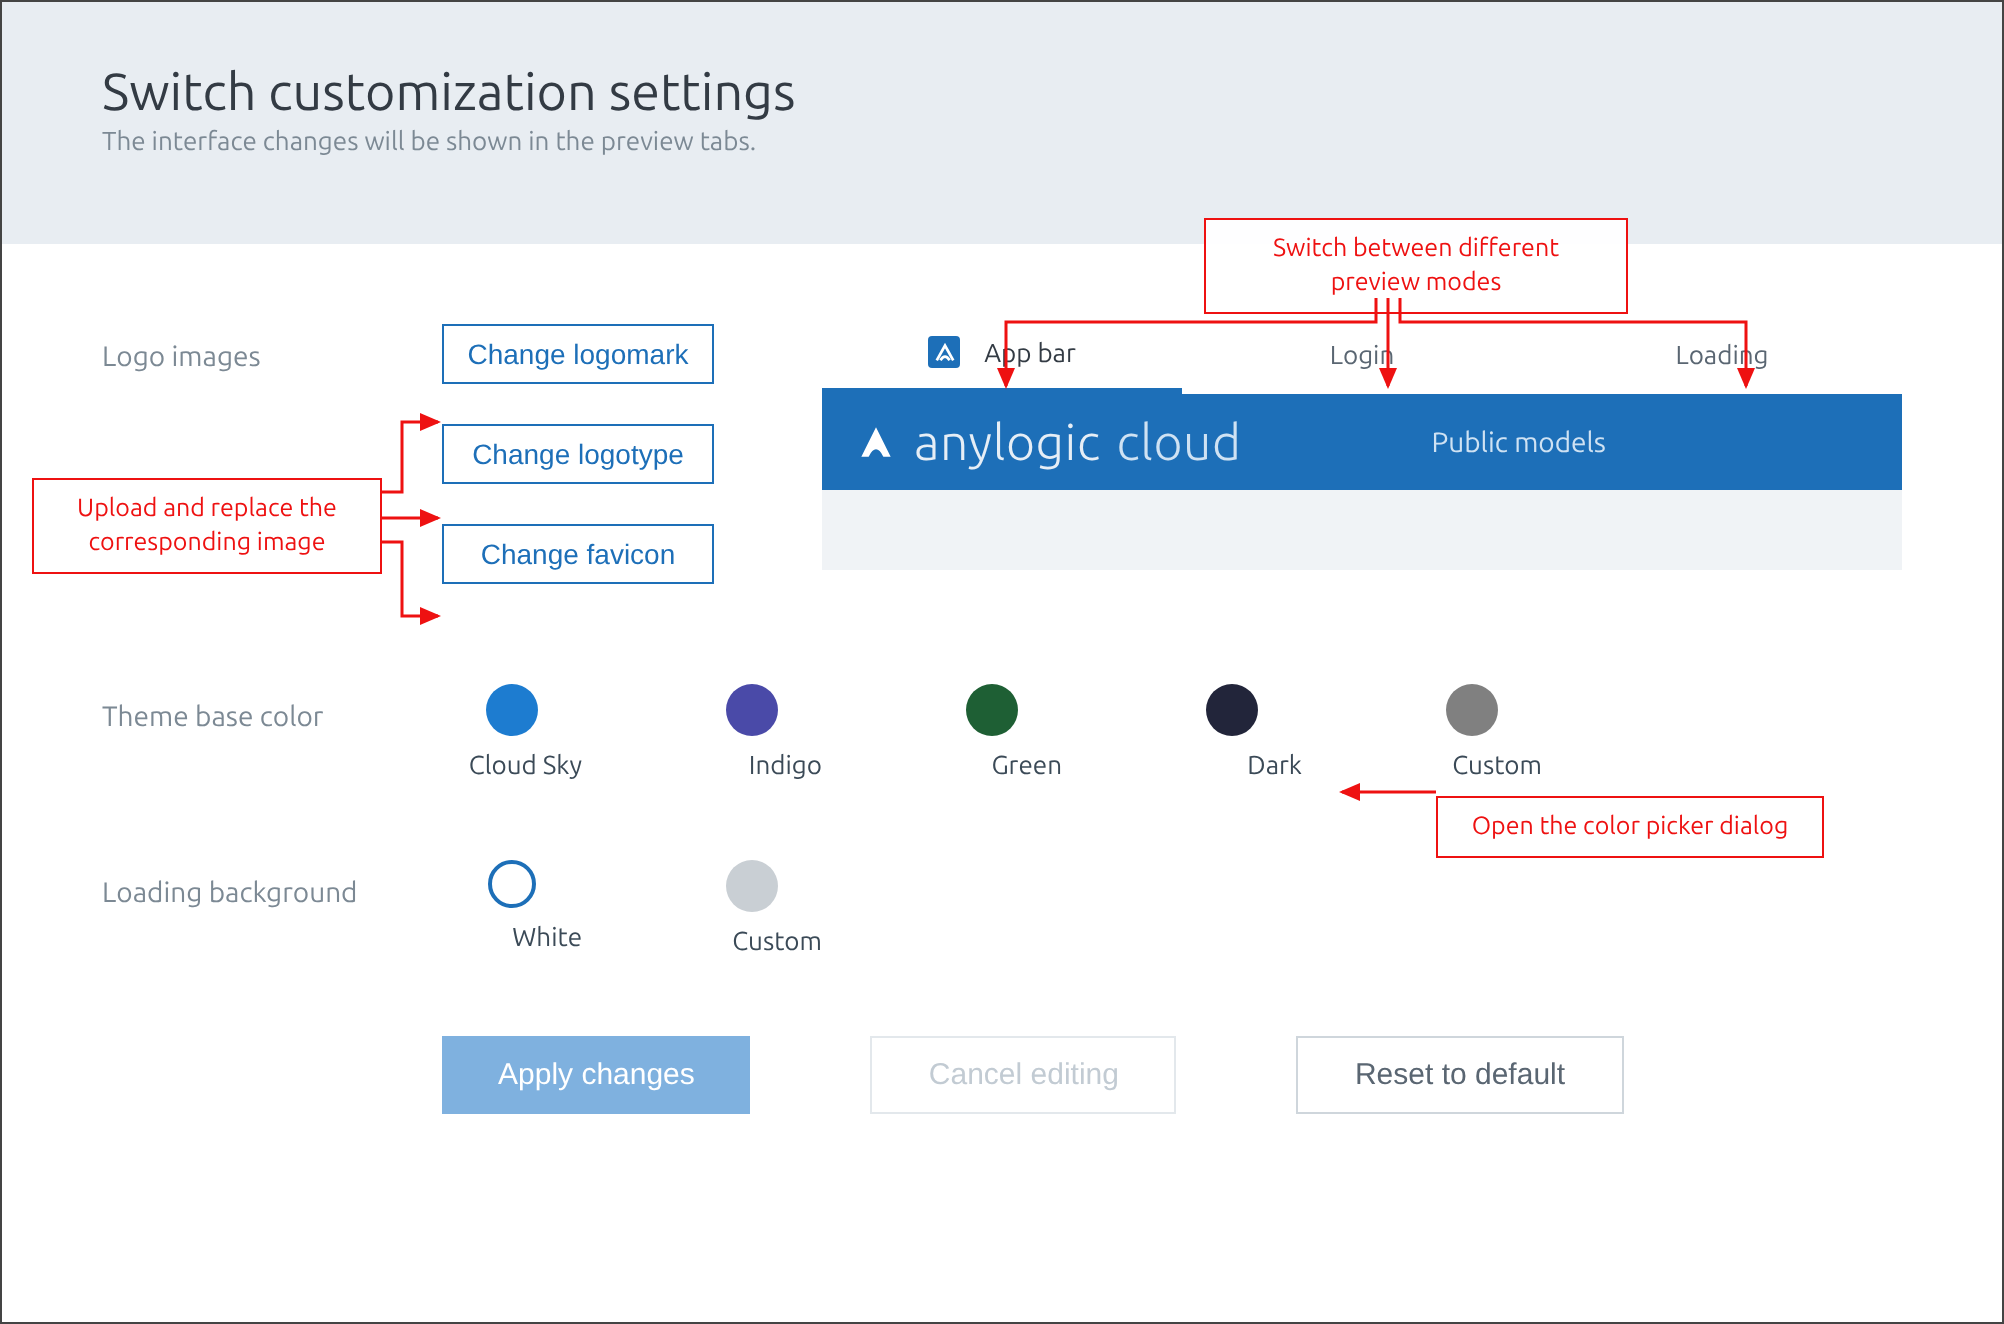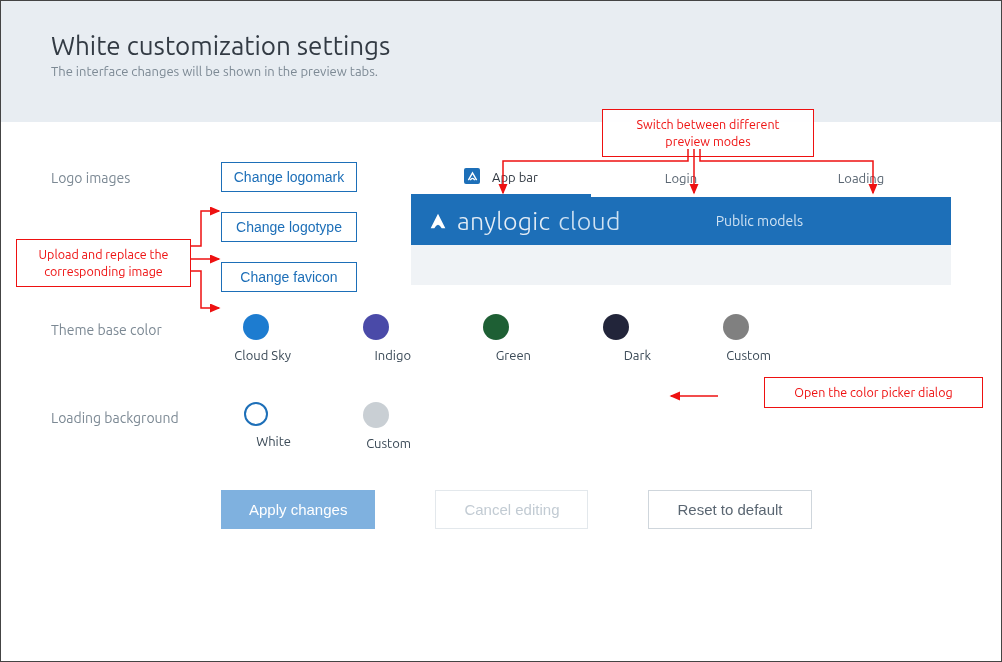--- a/index.html
+++ b/index.html
@@ -27,21 +27,21 @@
     color: #7c8994;
     margin-top: 4px;
   }
   .content {
     padding: 40px 50px 20px 50px;
     position: relative;
   }
   .row {
     display: flex;
     align-items: flex-start;
-    margin-bottom: 22px;
+    margin-bottom: 50px;
   }
   .row-label {
     width: 170px;
     color: #7c8994;
     font-size: 14px;
     padding-top: 8px;
   }
   .btn-col {
     width: 180px;
     display: flex;
@@ -174,21 +174,21 @@
     padding: 6px 10px;
     text-align: center;
     line-height: 1.35;
   }
   svg.arrows { position: absolute; top: 0; left: 0; pointer-events: none; overflow: visible; }
 </style>
 </head>
 <body>
 
 <div class="header-band">
-  <div class="page-title">White customization settings</div>
+  <div class="page-title">Switch customization settings</div>
   <div class="page-subtitle">The interface changes will be shown in the preview tabs.</div>
 </div>
 
 <div class="content">
 
   <div class="row">
     <div class="row-label">Logo images</div>
     <div class="btn-col">
       <button class="outline-btn">Change logomark</button>
       <button class="outline-btn">Change logotype</button>
@@ -272,21 +272,21 @@
     <button class="filled-btn">Apply changes</button>
     <button class="ghost-btn">Cancel editing</button>
     <button class="ghost-btn dark">Reset to default</button>
   </div>
 </div>
 
 <div class="callout" style="left:15px; top:238px; width:175px; white-space:pre-line;">Upload and replace the
 corresponding image</div>
 <div class="callout" style="left:601px; top:108px; width:212px; white-space:pre-line;">Switch between different
 preview modes</div>
-<div class="callout" style="left:717px; top:376px; width:219px;margin-left:46px;">Open the color picker dialog</div>
+<div class="callout" style="left:717px; top:397px; width:194px;">Open the color picker dialog</div>
 
 <svg class="arrows" width="1002" height="662">
   <defs>
     <marker id="ah" markerWidth="8" markerHeight="8" refX="6" refY="3" orient="auto">
       <path d="M0,0 L7,3 L0,6 Z" fill="#e11"></path>
     </marker>
   </defs>
 
   <path d="M190 245 L200 245 L200 210 L218 210" stroke="#e11" stroke-width="1.5" fill="none" marker-end="url(#ah)"></path>
   <path d="M190 258 L218 258" stroke="#e11" stroke-width="1.5" fill="none" marker-end="url(#ah)"></path>

